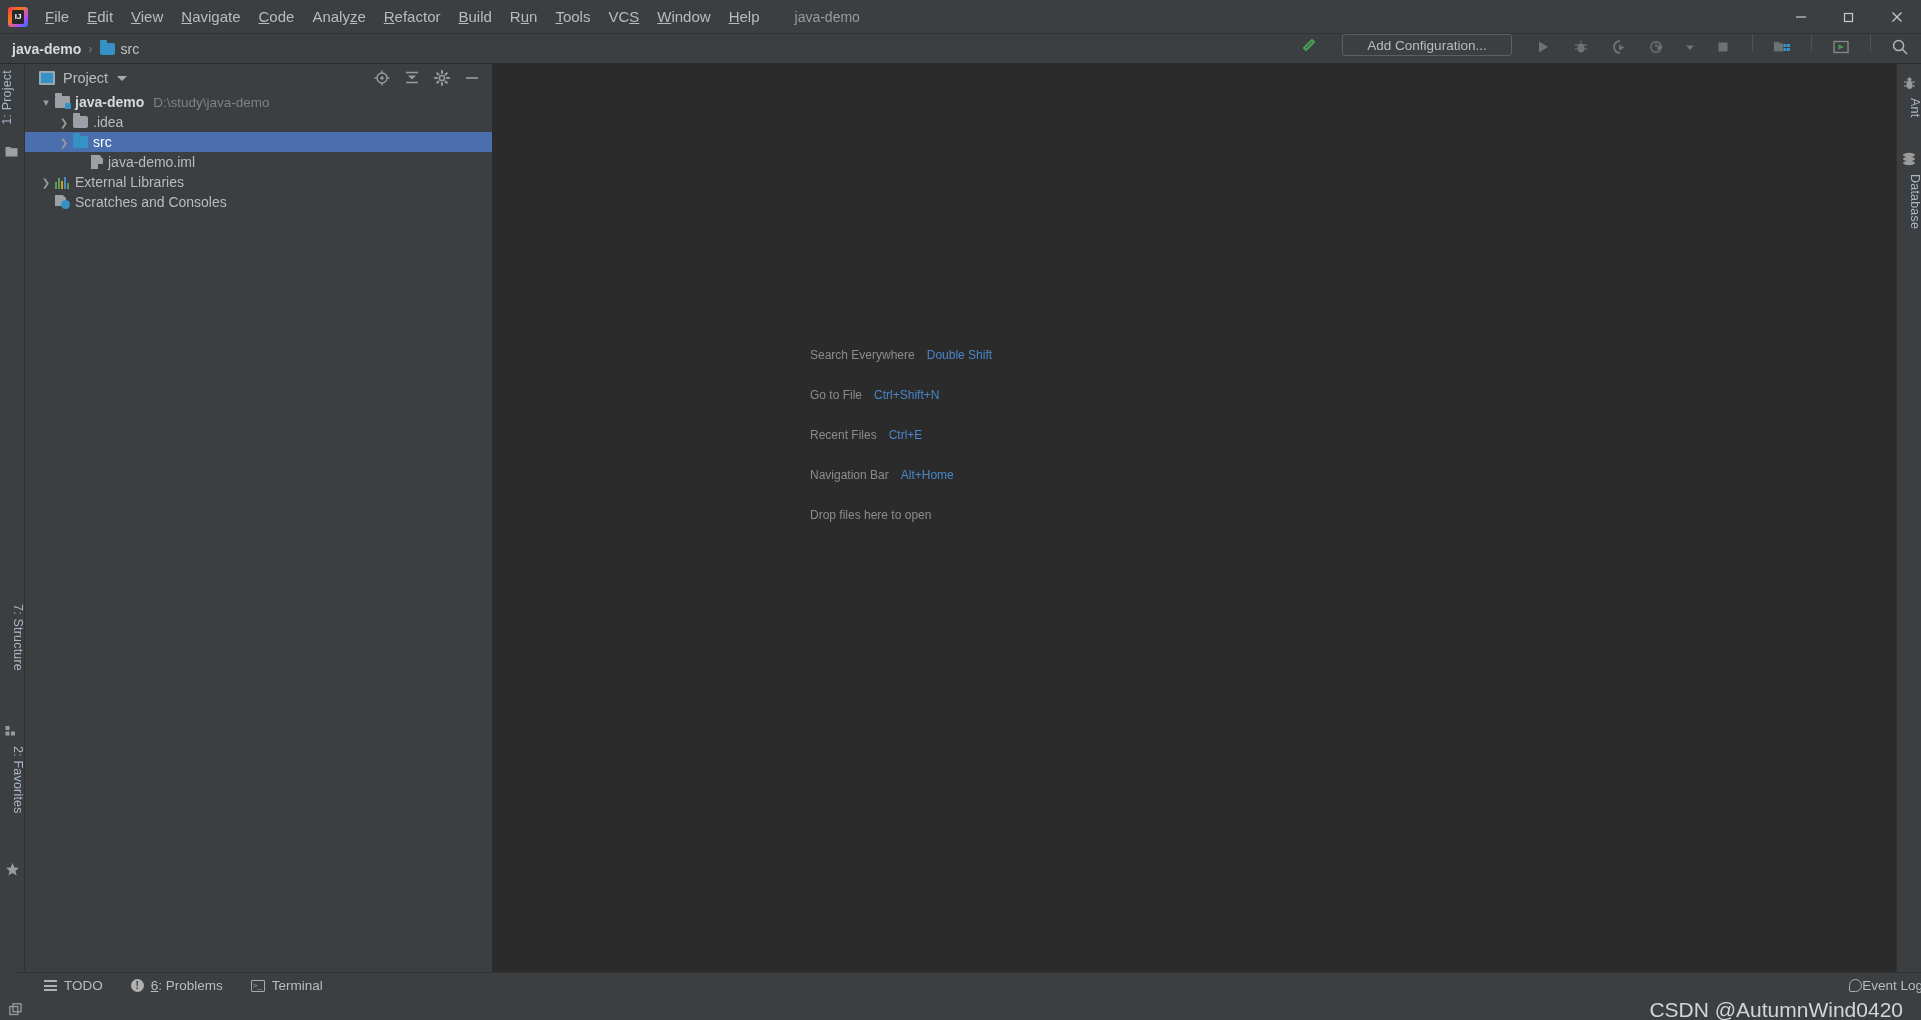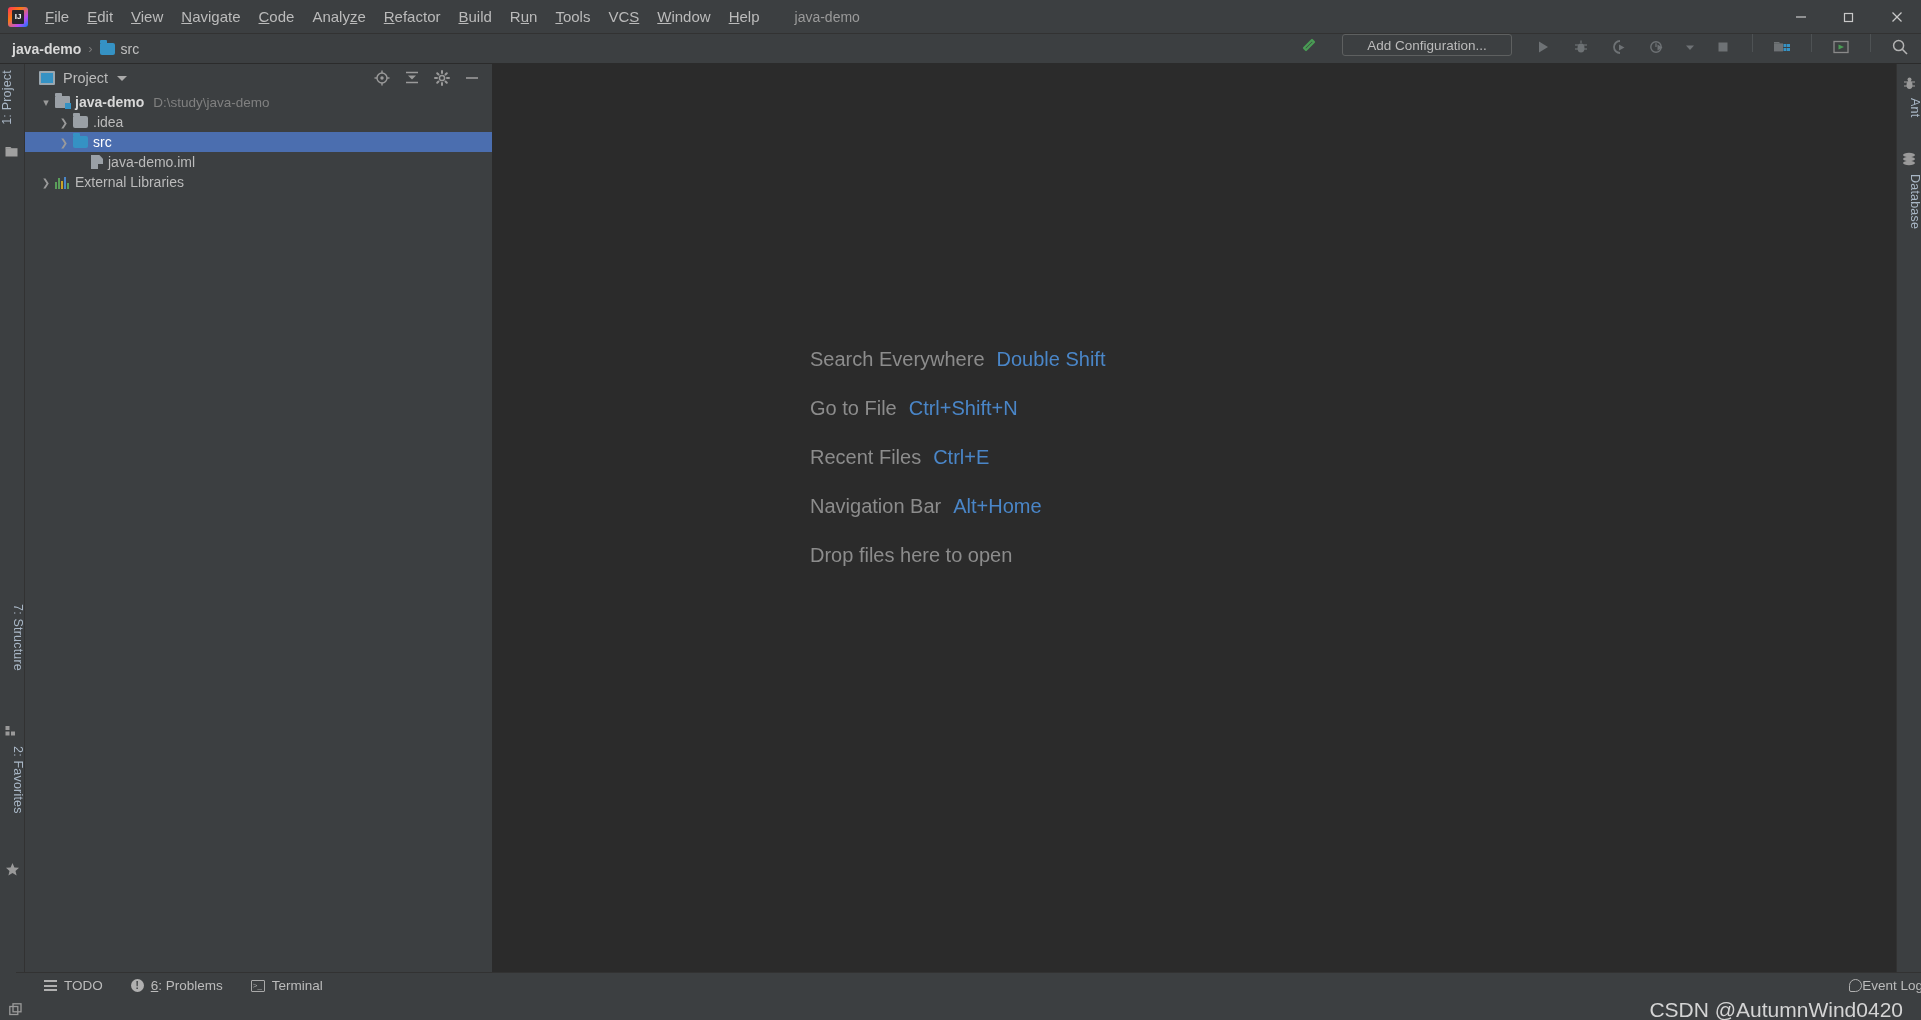--- a/index.html
+++ b/index.html
@@ -179,21 +179,21 @@
     border-radius: 50%; background: #3592c4;
   }
 
   
   .editor {
     position: absolute; left: 492px; top: 64px; right: 25px; bottom: 36px;
     background: #2b2b2b;
   }
   .hints { position: absolute; left: 318px; top: 284px; }
   .hint-row {
-    display: flex; align-items: center; font-size: 20px; margin-bottom: 26px;
+    display: flex; align-items: center; font-size: 12px; margin-bottom: 26px;
     white-space: nowrap;
   }
   .hint-label { color: #8c8c8c; }
   .hint-key { color: #4a86c8; margin-left: 12px; }
 
   
   .statusbar {
     position: absolute; left: 16px; bottom: 22px; width: 1921px; height: 26px;
     background: #3c3f41; display: flex; align-items: center;
     border-top: 1px solid #323232;
@@ -472,20 +472,29 @@
           <span class="arrow right"></span>
           <span class="ico-lib">
             <i style="height:7px"></i>
             <i style="height:11px"></i>
             <i style="height:8px;background:#c9a227"></i>
             <i style="height:12px;background:#4a86c8"></i>
             <i style="height:6px"></i>
           </span>
           <span class="label">External Libraries</span>
         </div>
+        <div class="tnode">
+          <span style="display:inline-block;width:12px;flex:0 0 12px"></span>
+          <span class="arrow"></span>
+          <span class="ico-scratch">
+            <span class="pg"></span>
+            <span class="clk"></span>
+          </span>
+          <span class="label">Scratches and Consoles</span>
+        </div>
       </div>
   </div>
 
   <div class="editor">
     <div class="hints" id="editor-hints">
         <div class="hint-row">
           <span class="hint-label">Search Everywhere</span>
           <span class="hint-key">Double Shift</span>
         </div>
         <div class="hint-row">

